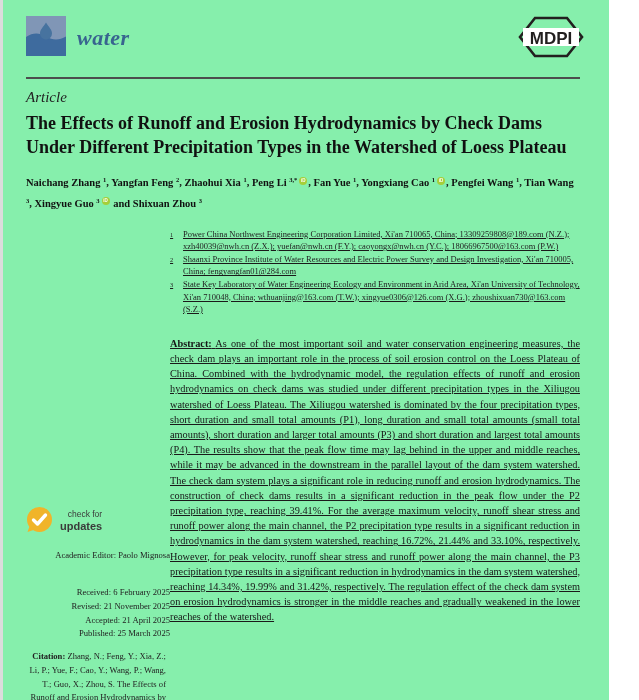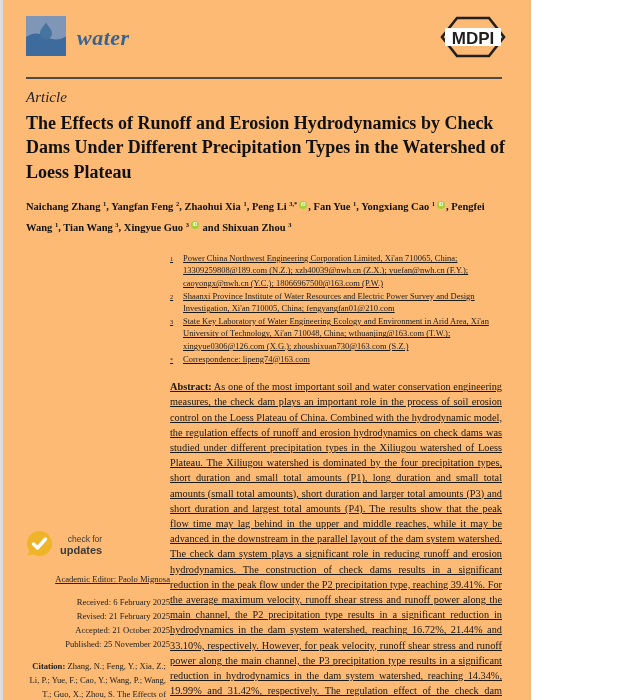--- a/index.html
+++ b/index.html
@@ -1,17 +1,17 @@
 <!DOCTYPE html>
 <html><head>
 <meta charset="utf-8">
 <style>
   html,body{margin:0;padding:0;background:#ffffff;}
   .page{
-    position:relative;width:531px;height:700px;background:#fdba74;overflow:hidden;
+    position:relative;width:609px;height:700px;background:#86efac;overflow:hidden;
     font-family:"Liberation Serif", serif;color:#1a1a1a;
   }
   .edge{position:absolute;left:0;top:0;width:3px;height:100%;background:#dcdcdc;}
   
   .header{display:flex;justify-content:space-between;align-items:flex-start;padding:16px 25px 0 26px;}
   .brand{display:flex;align-items:center;gap:11px;}
   .brand-word{font-style:italic;font-weight:bold;font-size:22px;color:#38648f;letter-spacing:.5px;}
   .rule{border:none;border-top:2px solid #4d4d4d;margin:15px 29px 0 26px;}
   .article-type{font-style:italic;font-size:15px;margin:10px 25px 0 26px;color:#222;}
   .title{font-size:18px;font-weight:bold;line-height:24.3px;margin:5px 25px 0 26px;max-width:545px;color:#111;}
@@ -25,29 +25,29 @@
   
   .main-row{display:flex;margin:16px 29px 0 26px;}
   .left-col{flex:0 0 144px;text-align:right;}
   .right-col{flex:1;text-decoration:underline;}
   
   .affiliations{font-size:8.5px;line-height:12.6px;color:#222;}
   .aff-row{display:flex;}
   .aff-marker{flex:0 0 13px;font-size:6.3px;padding-top:1px;text-align:left;}
   .aff-text{flex:1;}
   
-  .abstract{margin-top:13px;font-size:10.3px;line-height:15.2px;text-align:justify;color:#161616;}
+  .abstract{margin-top:20px;font-size:10.3px;line-height:15.2px;text-align:justify;color:#161616;}
   .keywords{margin-top:14px;font-size:10.3px;line-height:15.2px;color:#161616;}
   .b{font-weight:bold;}
   
   .badge{display:flex;align-items:center;gap:7px;margin-top:278px;cursor:pointer;}
   .badge-text{font-family:"Liberation Sans",sans-serif;font-size:8.5px;line-height:1.2;color:#3a3a3a;}
   .badge-text .b{font-size:11px;}
-  .editor{margin-top:12px;font-size:8.6px;line-height:13.5px;color:#222;text-decoration:underline;}
-  .meta{margin-top:10px;font-size:8.6px;line-height:13.7px;color:#222;}
+  .editor{margin-top:12px;font-size:8.6px;line-height:13.5px;color:#222;}
+  .meta{margin-top:24px;font-size:8.6px;line-height:13.7px;color:#222;}
   .citation{margin-top:9px;font-size:8.6px;line-height:13.8px;color:#222;width:140px;}
 </style>
 </head>
 <body>
 
 <div class="page">
   <div class="edge"></div>
 
   <div class="header">
     <div class="brand">
@@ -93,48 +93,44 @@
         </span>
       </div>
 
       <div class="editor">
         <span>Academic Editor:</span>
         <span>Paolo Mignosa</span>
       </div>
 
       <div class="meta" id="meta">
           <div>Received: 6 February 2025</div>
-          <div>Revised: 21 February 2025</div>
-          <div>Accepted: 21 October 2025</div>
-          <div>Published: 25 November 2025</div>
+          <div>Revised: 21 November 2025</div>
+          <div>Accepted: 21 April 2025</div>
+          <div>Published: 25 March 2025</div>
         </div>
 
       <div class="citation">
         <span class="b">Citation:</span>
         <span>Zhang, N.; Feng, Y.; Xia, Z.; Li, P.; Yue, F.; Cao, Y.; Wang, P.; Wang, T.; Guo, X.; Zhou, S. The Effects of Runoff and Erosion Hydrodynamics by Check Dams Under Different</span>
       </div>
     </aside>
 
     <div class="right-col">
       <div class="affiliations" id="affiliations">
           <div class="aff-row">
             <span class="aff-marker">1</span>
             <span class="aff-text">Power China Northwest Engineering Corporation Limited, Xi'an 710065, China; 13309259808@189.com (N.Z.); xzh40039@nwh.cn (Z.X.); yuefan@nwh.cn (F.Y.); caoyongx@nwh.cn (Y.C.); 18066967500@163.com (P.W.)</span>
           </div>
           <div class="aff-row">
             <span class="aff-marker">2</span>
-            <span class="aff-text">Shaanxi Province Institute of Water Resources and Electric Power Survey and Design Investigation, Xi'an 710005, China; fengyangfan01@210.com</span>
+            <span class="aff-text">Shaanxi Province Institute of Water Resources and Electric Power Survey and Design Investigation, Xi'an 710005, China; fengyangfan01@284.com</span>
           </div>
           <div class="aff-row">
             <span class="aff-marker">3</span>
             <span class="aff-text">State Key Laboratory of Water Engineering Ecology and Environment in Arid Area, Xi'an University of Technology, Xi'an 710048, China; wthuanjing@163.com (T.W.); xingyue0306@126.com (X.G.); zhoushixuan730@163.com (S.Z.)</span>
-          </div>
-          <div class="aff-row">
-            <span class="aff-marker">*</span>
-            <span class="aff-text">Correspondence: lipeng74@163.com</span>
           </div>
         </div>
 
       <div class="abstract">
         <span class="b">Abstract:</span>
         <span>As one of the most important soil and water conservation engineering measures, the check dam plays an important role in the process of soil erosion control on the Loess Plateau of China. Combined with the hydrodynamic model, the regulation effects of runoff and erosion hydrodynamics on check dams was studied under different precipitation types in the Xiliugou watershed of Loess Plateau. The Xiliugou watershed is dominated by the four precipitation types, short duration and small total amounts (P1), long duration and small total amounts (small total amounts), short duration and larger total amounts (P3) and short duration and largest total amounts (P4). The results show that the peak flow time may lag behind in the upper and middle reaches, while it may be advanced in the downstream in the parallel layout of the dam system watershed. The check dam system plays a significant role in reducing runoff and erosion hydrodynamics. The construction of check dams results in a significant reduction in the peak flow under the P2 precipitation type, reaching 39.41%. For the average maximum velocity, runoff shear stress and runoff power along the main channel, the P2 precipitation type results in a significant reduction in hydrodynamics in the dam system watershed, reaching 16.72%, 21.44% and 33.10%, respectively. However, for peak velocity, runoff shear stress and runoff power along the main channel, the P3 precipitation type results in a significant reduction in hydrodynamics in the dam system watershed, reaching 14.34%, 19.99% and 31.42%, respectively. The regulation effect of the check dam system on erosion hydrodynamics is stronger in the middle reaches and gradually weakened in the lower reaches of the watershed.</span>
       </div>
 
     </div>
   </div>

